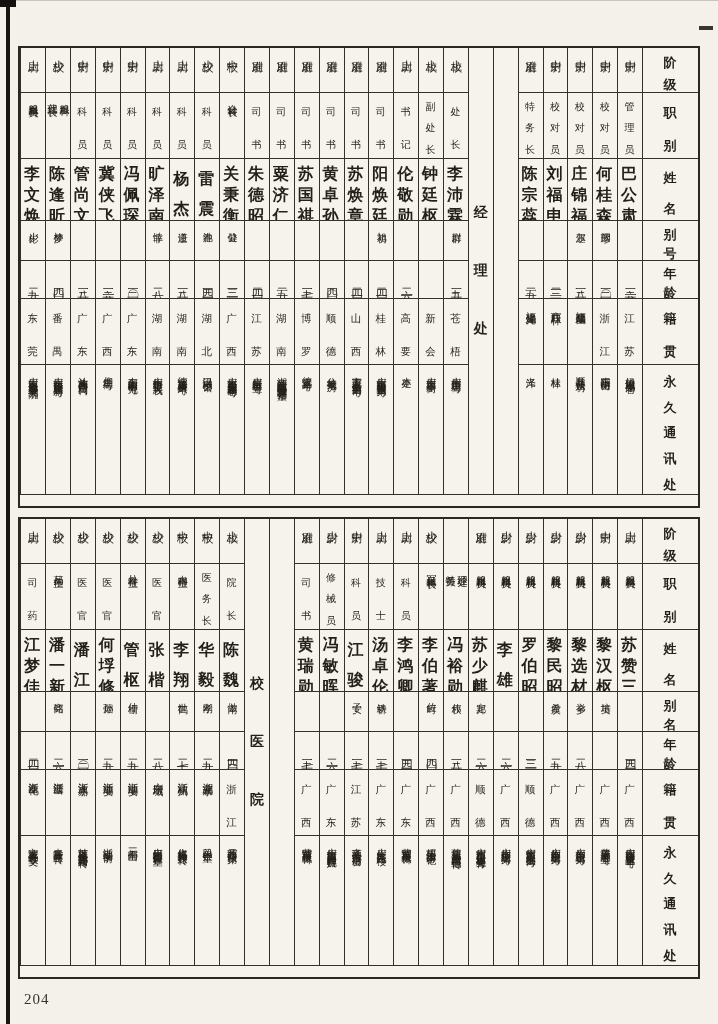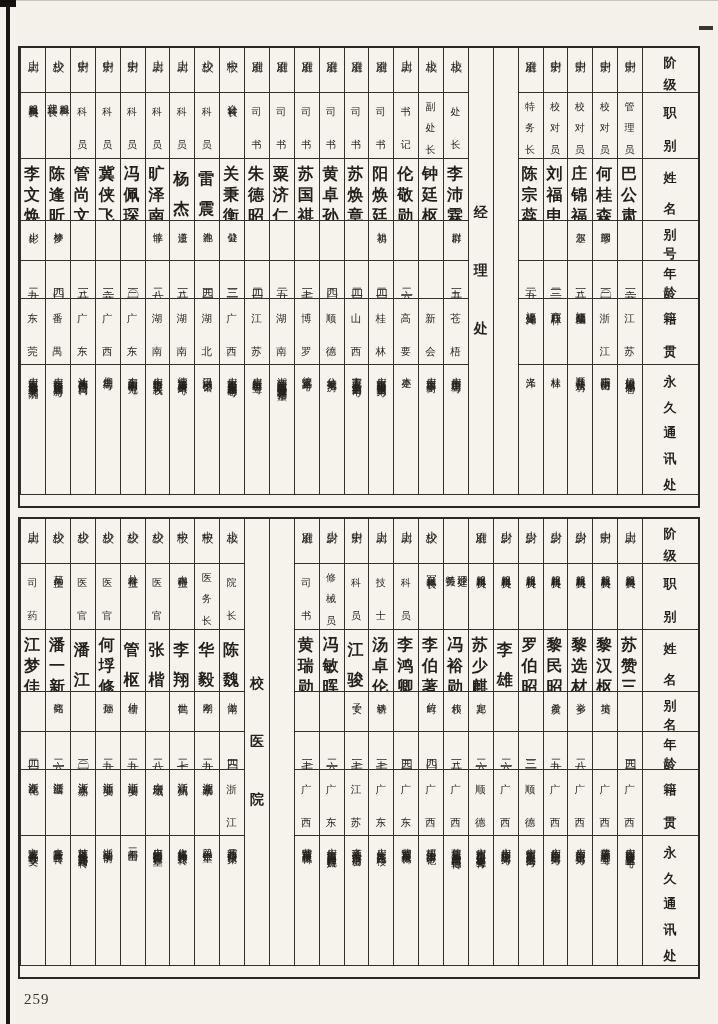--- a/index.html
+++ b/index.html
@@ -1199,13 +1199,13 @@
           <span class="vtxt t-native">浙江奉化</span>
         </div>
         <div class="cell c-addr">
           <span class="vtxt t-addr">宁波奉化长寿堂收交</span>
         </div>
       </div>
     </div>
     <div class="strip"></div>
   </div>
 
-<div class="pagenum">259</div>
+<div class="pagenum">204</div>
 
 </body></html>

